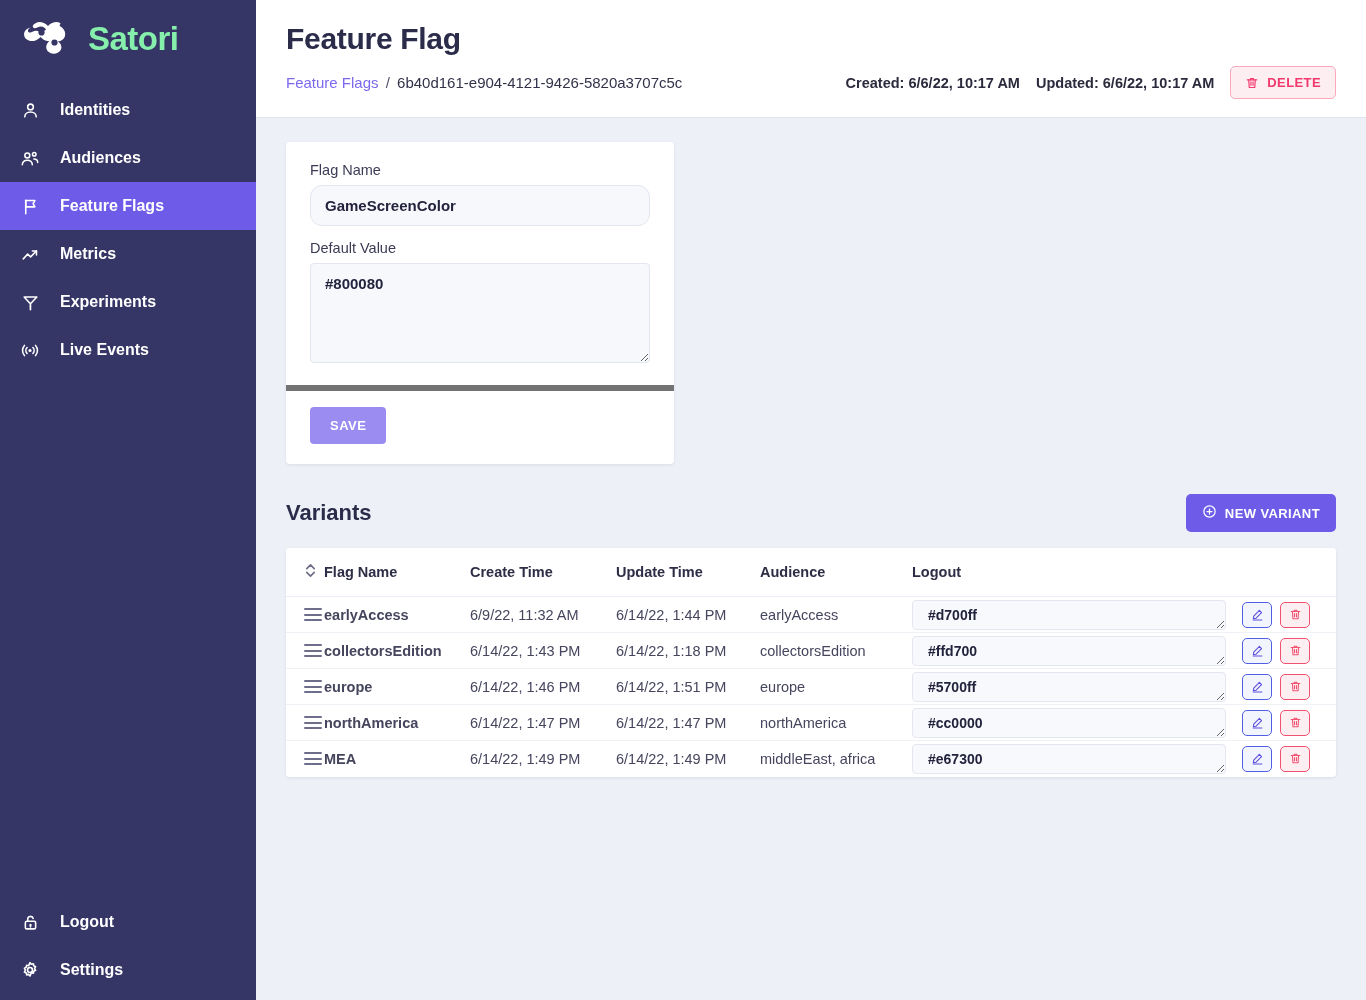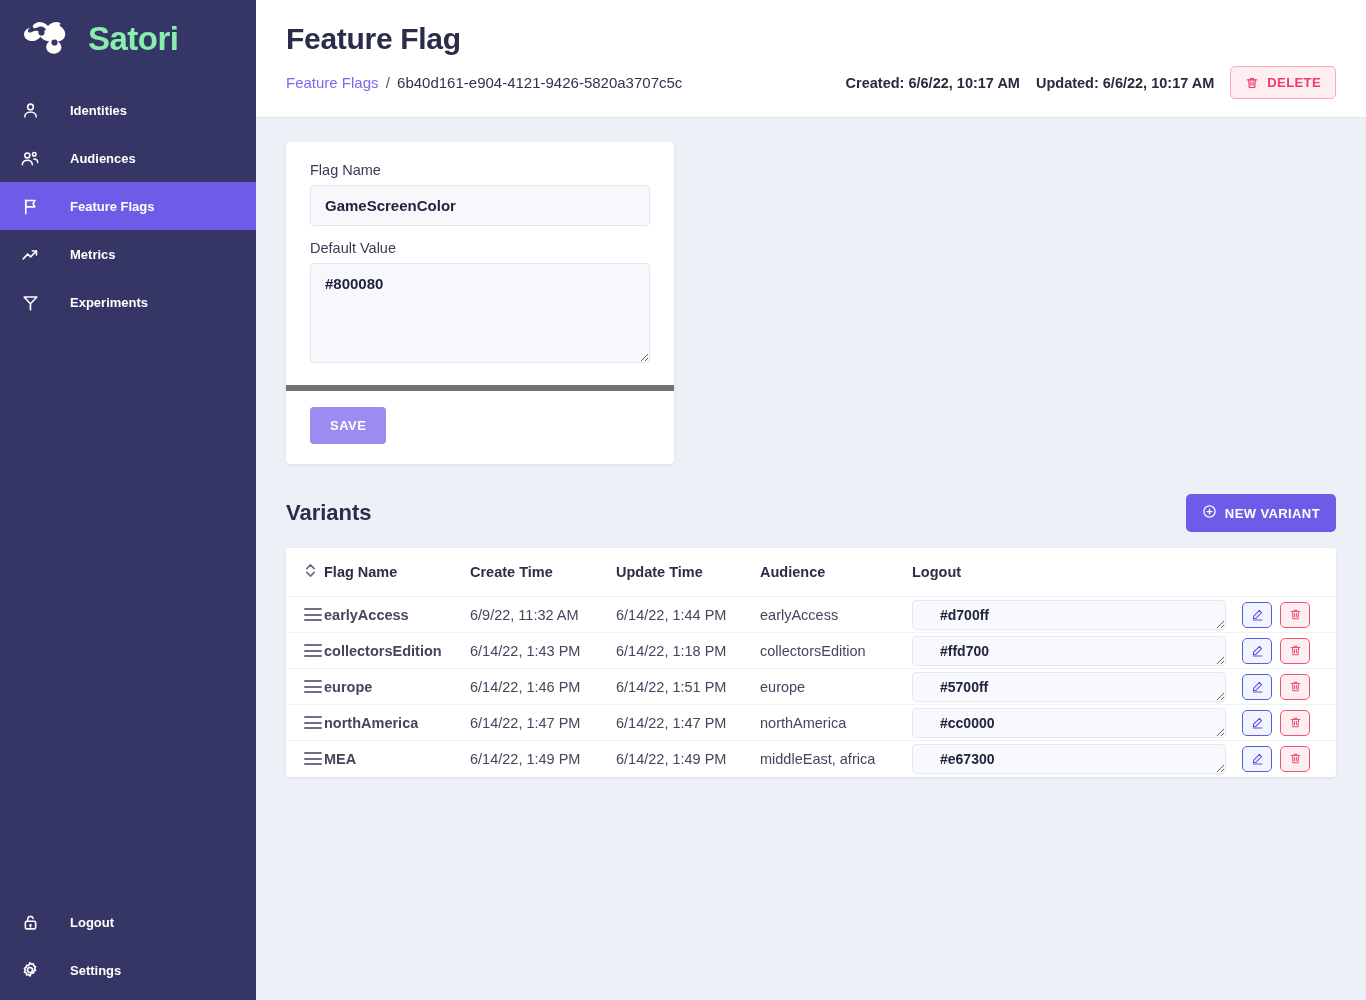--- a/index.html
+++ b/index.html
@@ -17,23 +17,23 @@
     background: #353566;
     display: flex; flex-direction: column;
     position: relative;
   }
   .brand { display: flex; align-items: center; gap: 12px; padding: 18px 0 22px 20px; }
   .brand-logo { width: 56px; height: 40px; flex: 0 0 56px; }
   .brand-name { color: #86efac; font-size: 33px; font-weight: 700; letter-spacing: -0.5px; line-height: 1; }
 
   .nav { margin-top: 6px; }
   .nav-item {
-    display: flex; align-items: center; gap: 30px;
+    display: flex; align-items: center; gap: 20px;
     height: 48px; padding-left: 20px;
-    color: #ffffff; font-size: 13px; font-weight: 700;
+    color: #ffffff; font-size: 16px; font-weight: 700;
     cursor: pointer; user-select: none;
   }
   .nav-item.active { background: #6e5ce8; }
   .nav-ico { width: 20px; height: 20px; flex: 0 0 20px; display: flex; align-items: center; justify-content: center; }
   .nav-ico svg { display: block; }
 
   .nav-bottom { position: absolute; left: 0; right: 0; bottom: 6px; }
 
   
   #main { flex: 1 1 auto; height: 1000px; background: #eef0f8; display: flex; flex-direction: column; }
@@ -63,21 +63,21 @@
   .content { flex: 1 1 auto; padding: 24px 30px 0 30px; overflow: hidden; }
 
   
   .card {
     width: 388px; background: #ffffff; border-radius: 4px;
     box-shadow: 0 1px 3px rgba(40,40,80,.10);
   }
   .card-body { padding: 20px 24px 22px 24px; }
   .field-label { font-size: 14.5px; color: #3b3b55; margin-bottom: 7px; }
   .field-input {
-    width: 100%; background: #f7f8fc; border: 1px solid #e3e6f0; border-radius: 4px;
+    width: 100%; background: #f7f8fc; border: 1px solid #e3e6f0; border-radius: 12px;
     padding: 11px 14px; font-family: "Liberation Sans", sans-serif;
     font-size: 15px; font-weight: 700; color: #23233d; outline: none;
   }
   .field-area {
     width: 100%; height: 100px; resize: both; display: block;
     background: #f7f8fc; border: 1px solid #e3e6f0; border-radius: 4px;
     padding: 11px 14px; font-family: "Liberation Sans", sans-serif;
     font-size: 15px; font-weight: 700; color: #23233d; outline: none;
   }
   .gap-top { margin-top: 14px; }
@@ -126,21 +126,21 @@
   th.c-handle { padding-left: 18px !important; }
   .sort-ico { display: inline-block; vertical-align: middle; }
   .td-name { font-weight: 700; color: #23233d; }
   .td-dim { color: #5a5a74; }
   .handle { width: 18px; height: 13px; display: flex; flex-direction: column; justify-content: space-between; cursor: grab; }
   .handle i { display: block; height: 2px; background: #6e6e8a; border-radius: 1px; }
 
   .val-area {
     width: 314px; height: 30px; display: block; resize: both;
     background: #f8f9fc; border: 1px solid #e4e7f0; border-radius: 4px;
-    padding: 5px 27px; font-family: "Liberation Sans", sans-serif;
+    padding: 5px 15px; font-family: "Liberation Sans", sans-serif;
     font-size: 14px; font-weight: 700; color: #23233d; outline: none;
     overflow: hidden; line-height: 18px;
   }
   .acts { display: flex; gap: 8px; align-items: center; }
   .ibtn {
     width: 30px; height: 26px; border-radius: 5px; display: flex;
     align-items: center; justify-content: center; cursor: pointer;
   }
   .ibtn-edit { border: 1px solid #4f5fe0; background: #f2f4fe; }
   .ibtn-del  { border: 1px solid #f2526f; background: #fdeef1; }
@@ -210,20 +210,30 @@
 
       <div class="nav-item">
         <span class="nav-ico">
           <svg width="19" height="19" viewBox="0 0 24 24" fill="none" stroke="#ffffff" stroke-width="2" stroke-linecap="round" stroke-linejoin="round">
             <path d="M4 5h16l-8 8.5V21l-0.2-0.2V13.5z"></path>
           </svg>
         </span>
         <span>Experiments</span>
       </div>
 
+      <div class="nav-item">
+        <span class="nav-ico">
+          <svg width="21" height="19" viewBox="0 0 26 24" fill="none" stroke="#ffffff" stroke-width="2" stroke-linecap="round" stroke-linejoin="round">
+            <circle cx="13" cy="12" r="2.1" fill="#ffffff" stroke="none"></circle>
+            <path d="M9.2 8.2a5.4 5.4 0 0 0 0 7.6M16.8 8.2a5.4 5.4 0 0 1 0 7.6"></path>
+            <path d="M5.8 5.4a10 10 0 0 0 0 13.2M20.2 5.4a10 10 0 0 1 0 13.2"></path>
+          </svg>
+        </span>
+        <span>Live Events</span>
+      </div>
     </nav>
 
     <div class="nav-bottom">
       <div class="nav-item">
         <span class="nav-ico">
           <svg width="19" height="19" viewBox="0 0 24 24" fill="none" stroke="#ffffff" stroke-width="2" stroke-linecap="round" stroke-linejoin="round">
             <rect x="5.5" y="10.5" width="13" height="9.5" rx="1.8"></rect>
             <path d="M8.5 10.5V7.8A3.5 3.5 0 0 1 15.4 7"></path>
             <circle cx="12" cy="15" r="1.4" fill="#ffffff" stroke="none"></circle>
             <path d="M12 15.6v2"></path>

